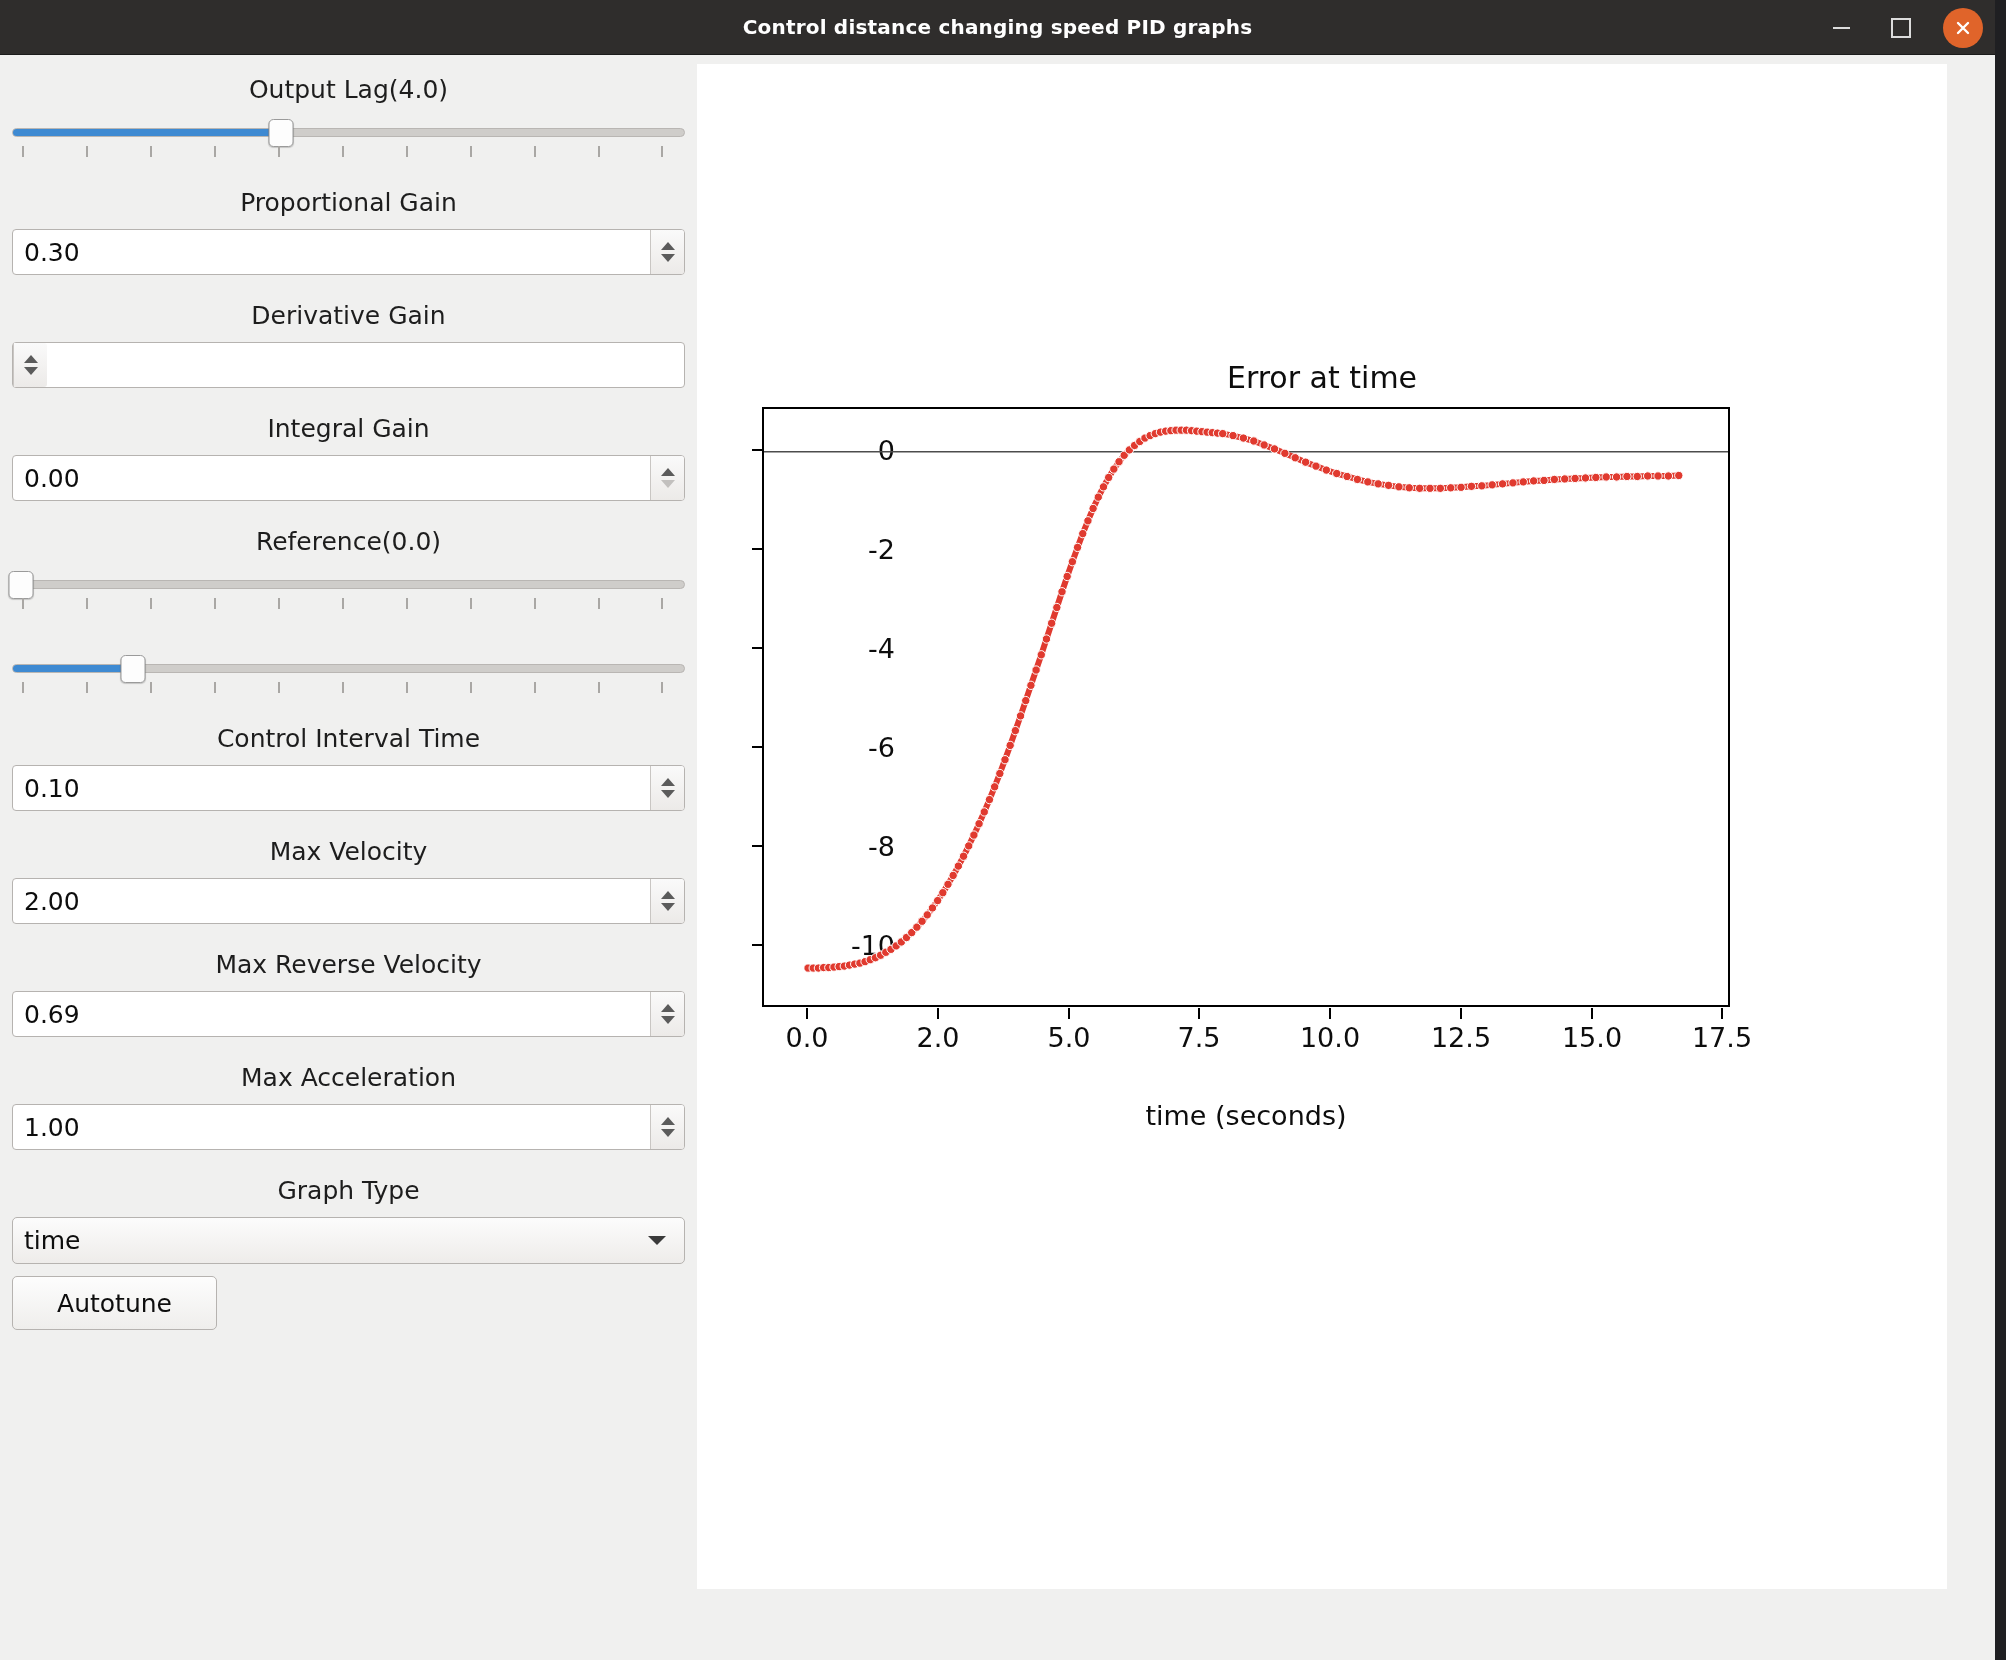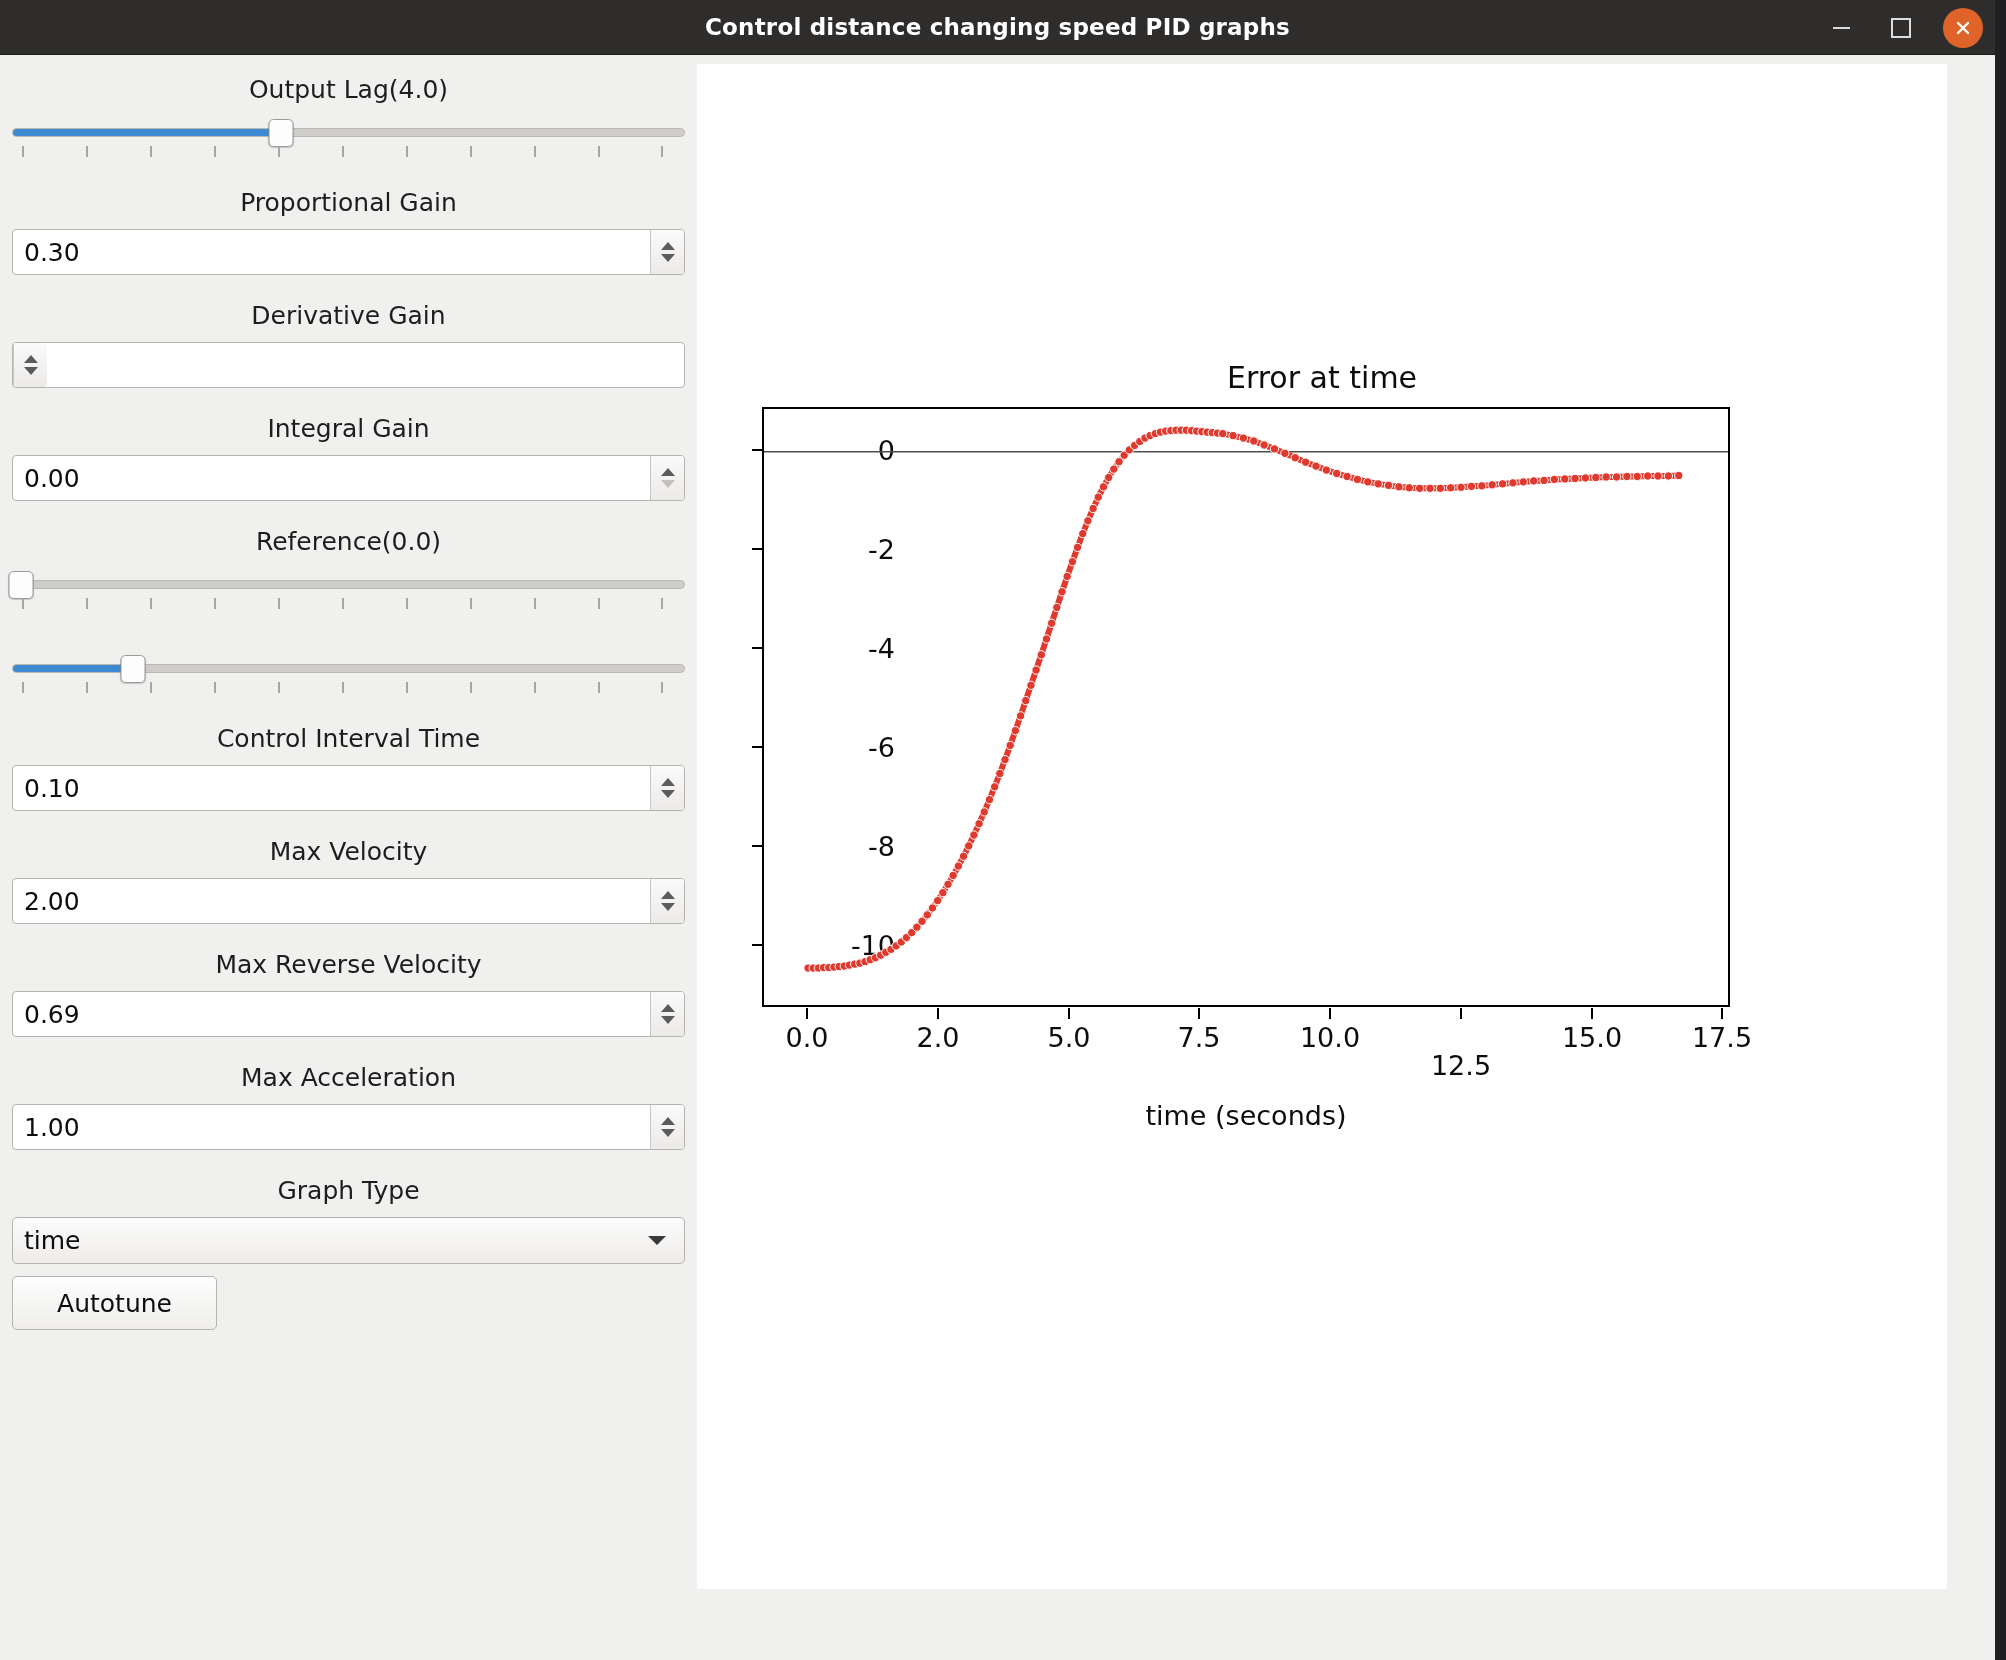--- a/index.html
+++ b/index.html
@@ -19,21 +19,21 @@
   }
 
   
   #titlebar {
     position: relative; height: 55px; flex: 0 0 55px;
     background: #2f2d2c;
     border-bottom: 1px solid #1b1b1b;
     display: flex; align-items: center; justify-content: center;
   }
   #title-text {
-    color: #ffffff; font-size: 23px; font-weight: bold;
+    color: #ffffff; font-size: 20px; font-weight: bold;
     font-family: "DejaVu Sans", sans-serif;
     letter-spacing: .2px;
     text-align: center;
   }
   #win-controls {
     position: absolute; right: 12px; top: 0; height: 55px;
     display: flex; align-items: center; gap: 24px;
   }
   .win-btn {
     width: 36px; height: 36px; display: flex; align-items: center; justify-content: center;
@@ -342,21 +342,21 @@
           <div class="xtick-mark" style="left:632px; top:944px;"></div>
           <div class="xtick-mark" style="left:763px; top:944px;"></div>
           <div class="xtick-mark" style="left:894px; top:944px;"></div>
           <div class="xtick-mark" style="left:1024px; top:944px;"></div>
 
           <div class="xtick-label" style="left:110px; top:958px;">0.0</div>
           <div class="xtick-label" style="left:241px; top:958px;">2.0</div>
           <div class="xtick-label" style="left:372px; top:958px;">5.0</div>
           <div class="xtick-label" style="left:502px; top:958px;">7.5</div>
           <div class="xtick-label" style="left:633px; top:958px;">10.0</div>
-          <div class="xtick-label" style="left:764px; top:958px;margin-top:28px;">12.5</div>
+          <div class="xtick-label" style="left:764px; top:958px;">12.5</div>
           <div class="xtick-label" style="left:895px; top:958px;">15.0</div>
           <div class="xtick-label" style="left:1025px; top:958px;">17.5</div>
 
           <div id="xlabel">time (seconds)</div>
         </div>
       </div>
 
       <div id="sidebar">
 
         <div class="gap-m"></div>

